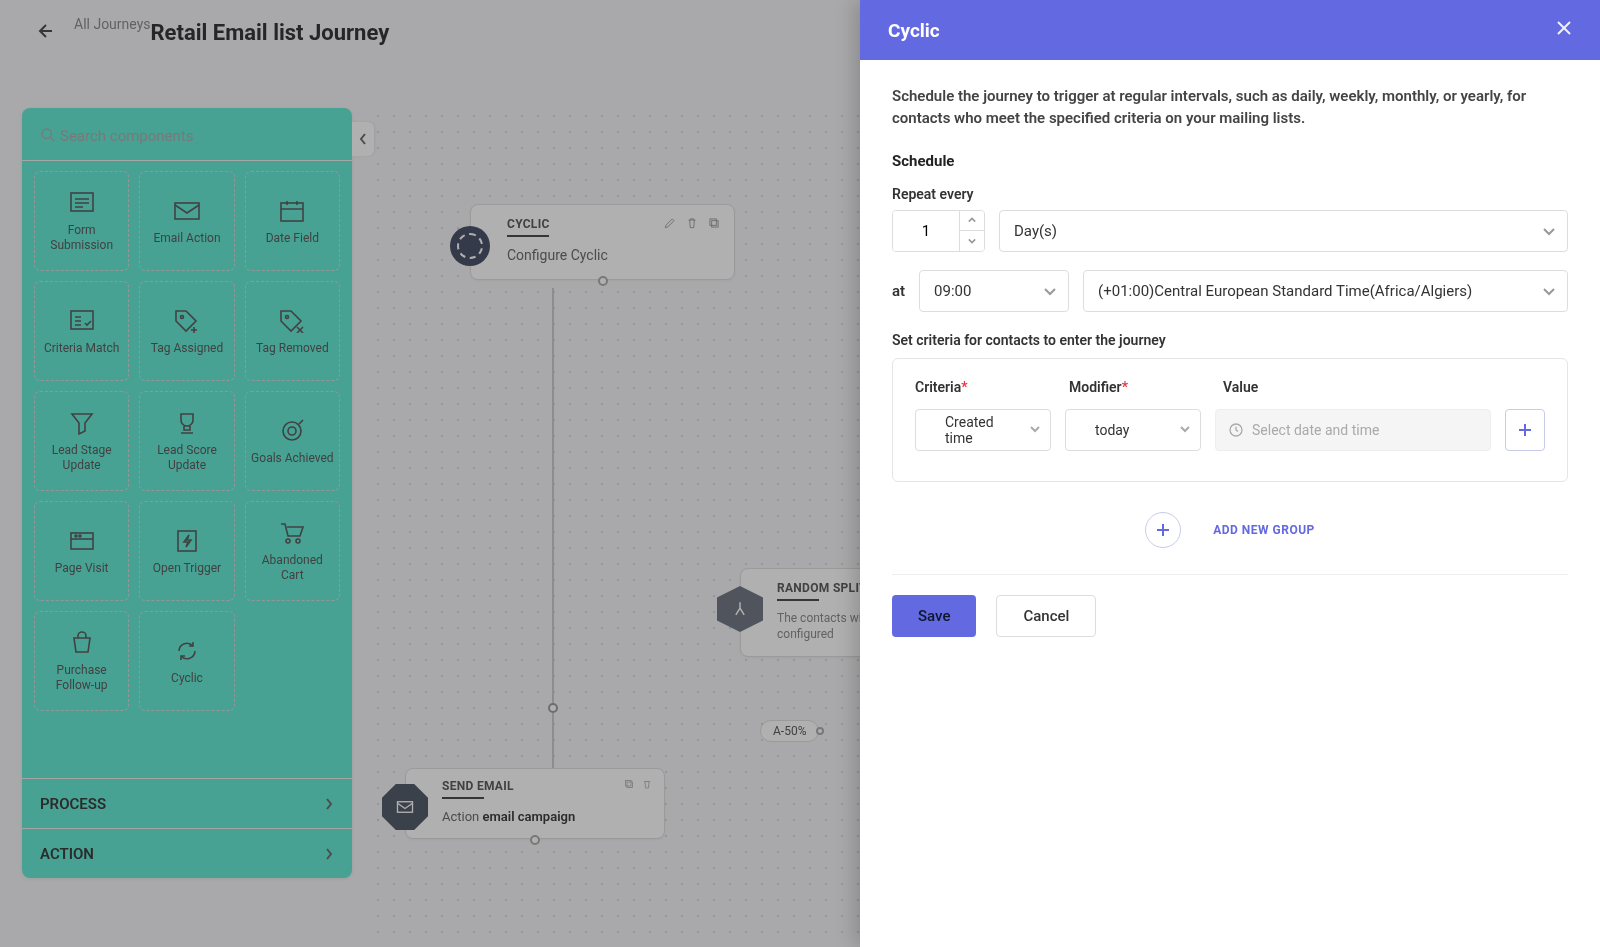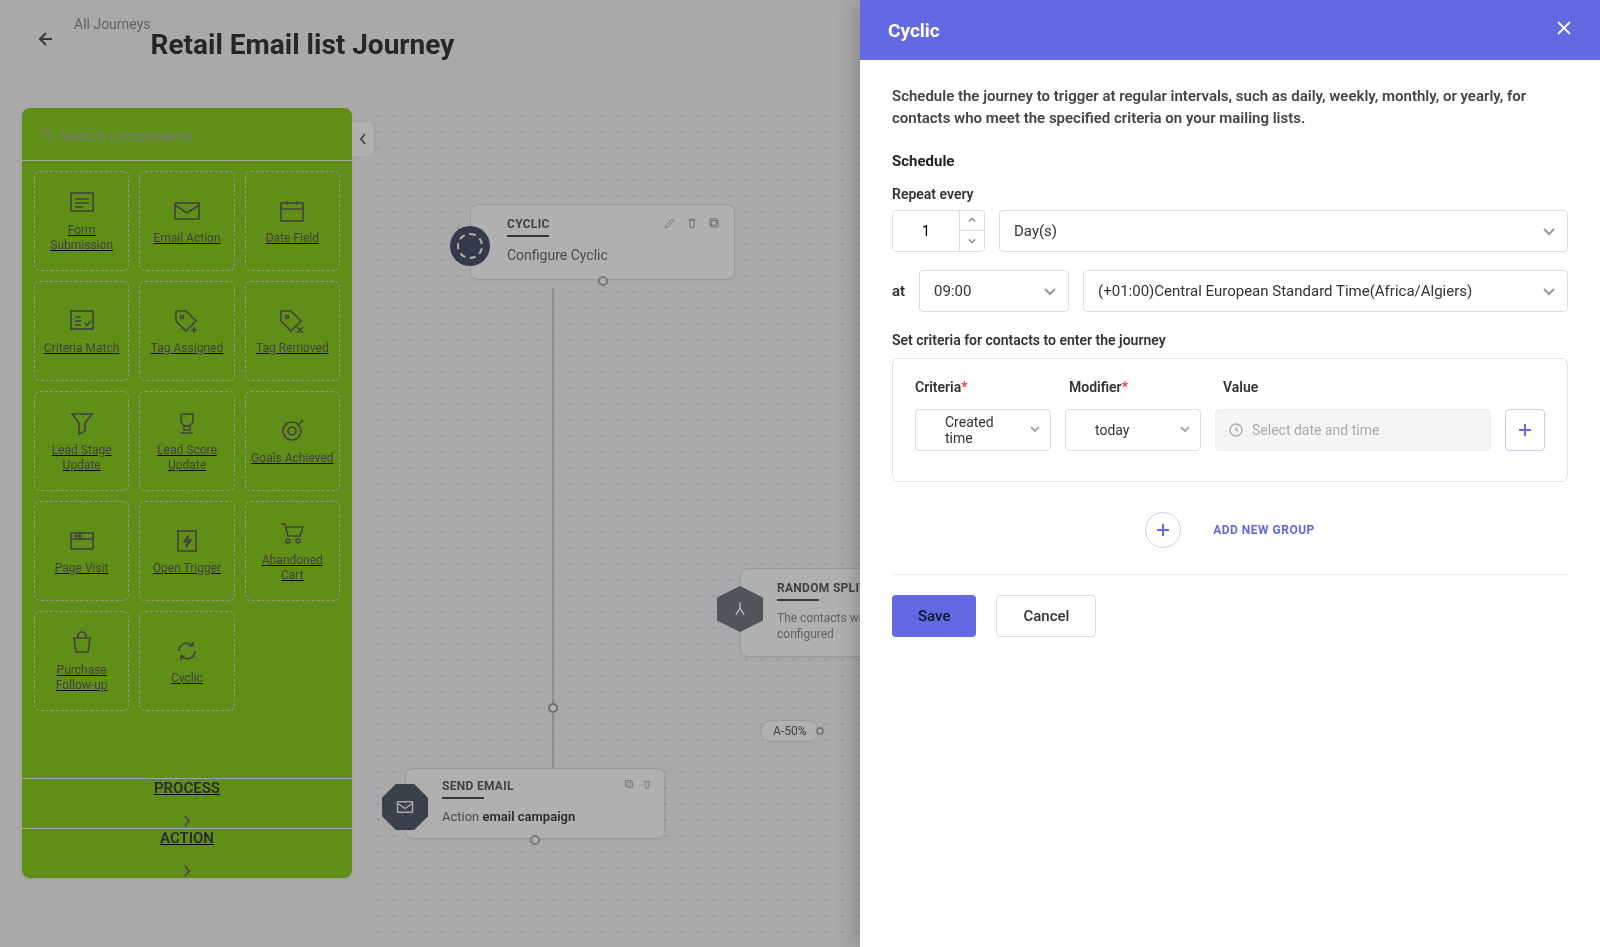--- a/index.html
+++ b/index.html
@@ -7,27 +7,27 @@
 
     
     .app { width:100%; height:100%; background:#f5f5f7; }
 
     
     .topbar { display:flex; align-items:center; padding:16px 24px 8px 30px; }
     .back-arrow { width:28px; height:28px; display:flex; align-items:center; justify-content:center; cursor:pointer; margin-right:16px; }
     .back-arrow svg { width:24px; height:24px; stroke:#444; stroke-width:2; fill:none; }
     .crumb-title-wrap { display:flex; flex-direction:row; }
     .breadcrumb { font-size:14px; color:#888; cursor:pointer; }
-    .page-title { font-size:28px; font-weight:700; color:#2c2c2c; margin-top:12px; }
+    .page-title { font-size:22px; font-weight:700; color:#2c2c2c; margin-top:4px; }
 
     
     .sidebar {
       position:absolute; left:22px; top:108px; width:330px; height:770px;
-      background:#84cc16; border-radius:8px; box-shadow:0 1px 4px rgba(0,0,0,.08);
-      display:flex; flex-direction:column;text-decoration:underline;
+      background:#5eead4; border-radius:8px; box-shadow:0 1px 4px rgba(0,0,0,.08);
+      display:flex; flex-direction:column;
     }
     .sidebar-search { position:relative; padding:14px 14px 10px; border-bottom:1px solid #f0f0f0; }
     .sidebar-search input {
       width:100%; height:28px; border:none; background:transparent; font-size:15px;
       padding-left:24px; color:#333; outline:none;
     }
     .sidebar-search input::placeholder{color:#aaa;}
     .search-ic{position:absolute;left:18px;top:19px;width:16px;height:16px;stroke:#aaa;stroke-width:2;fill:none;}
     .sidebar-collapse {
       position:absolute; right:-22px; top:14px; width:22px; height:34px; background:#fff;
@@ -43,21 +43,20 @@
       cursor:grab; padding:4px; text-align:center;
     }
     .tile svg{width:30px;height:26px;stroke:#555;stroke-width:1.6;fill:none;margin-bottom:8px;}
     .tile-label{font-size:12px;color:#555;line-height:1.25;}
 
     .accordion{margin-top:auto;}
     .accordion-row{
       height:50px;border-top:1px solid #eee;display:flex;align-items:center;
       padding:0 18px;font-size:15px;font-weight:600;color:#333;cursor:pointer;
       justify-content:space-between;
-      flex-direction:column;
     }
     .accordion-row svg{width:10px;height:14px;stroke:#666;stroke-width:2;fill:none;}
 
     
     .canvas{
       position:absolute; left:370px; right:0; top:108px; bottom:0;
       background-image:radial-gradient(#d6d6d6 1px, transparent 1px);
       background-size:16px 16px;
     }
     

